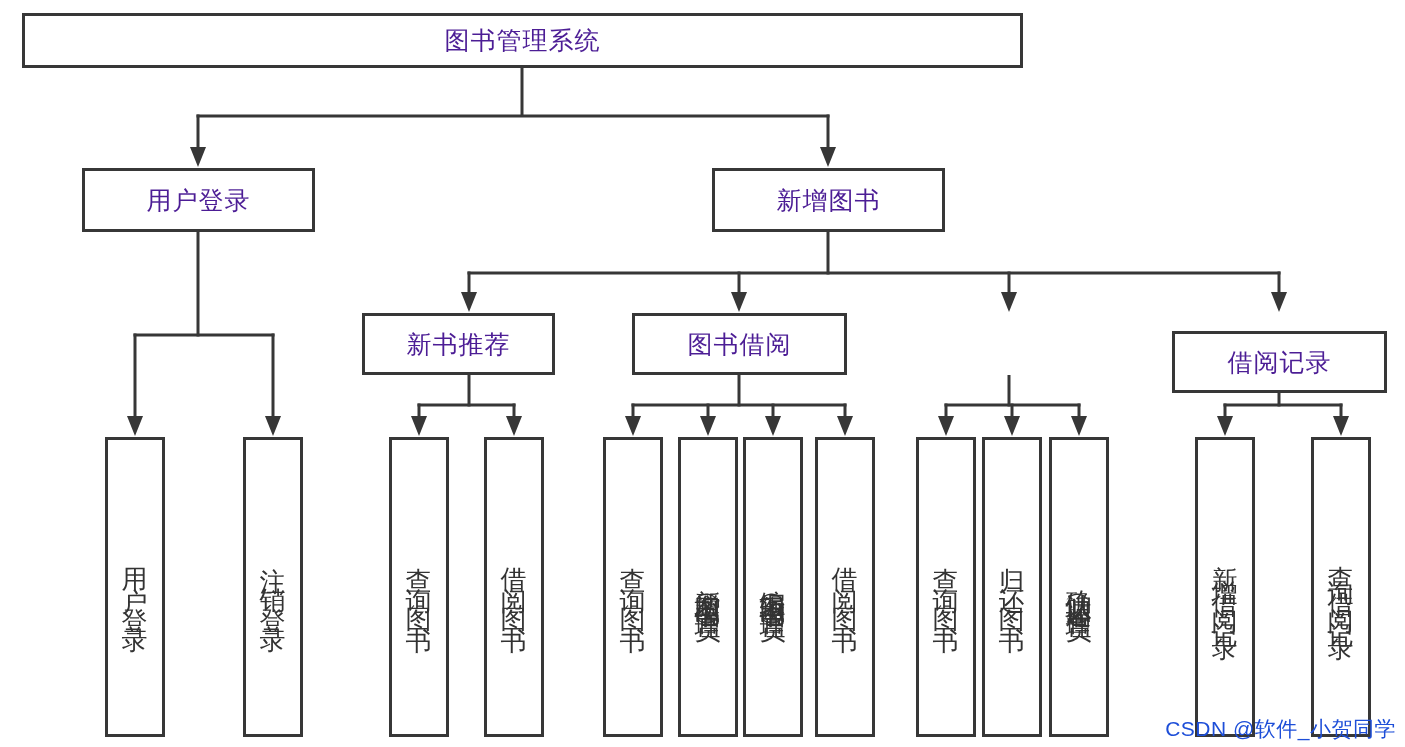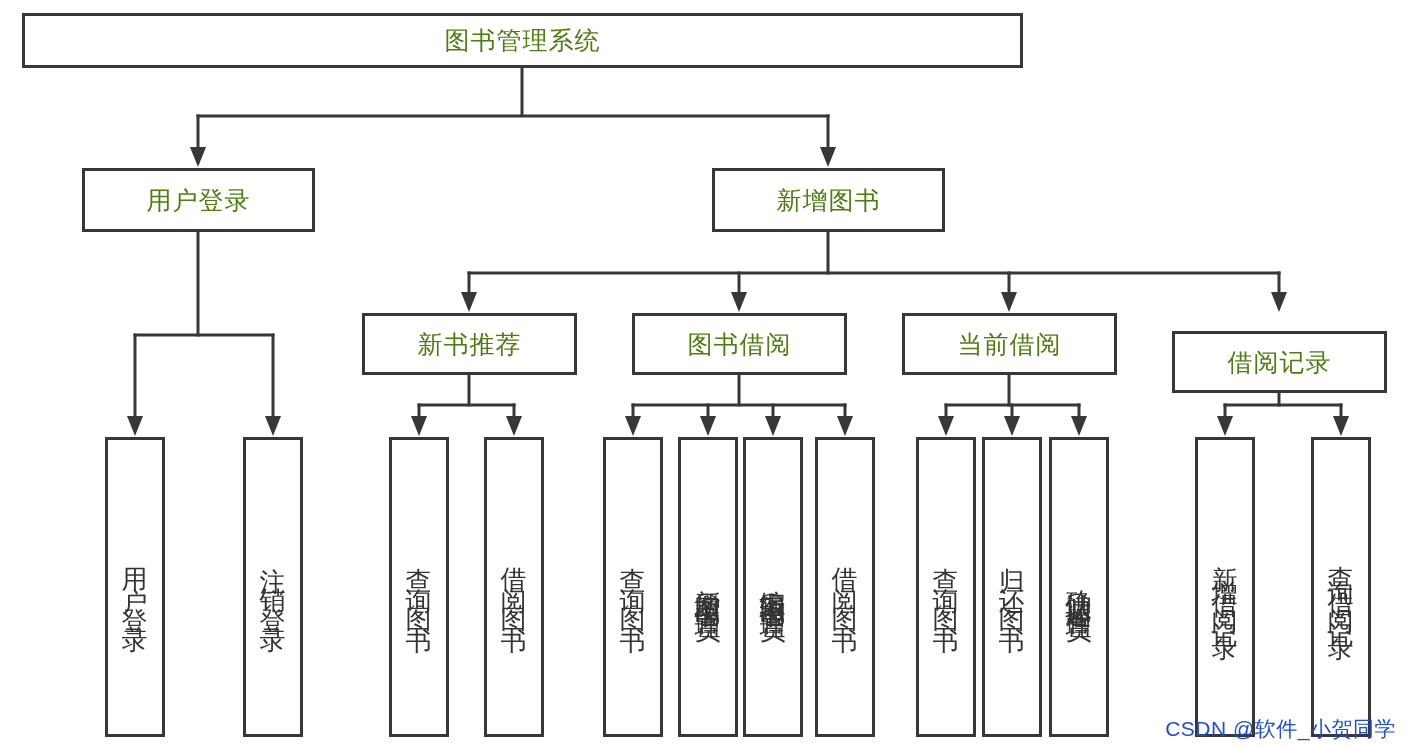--- a/index.html
+++ b/index.html
@@ -18,35 +18,35 @@
   #connectors {
     position: absolute;
     left: 0; top: 0;
     width: 1405px; height: 747px;
   }
   .node {
     position: absolute;
     box-sizing: border-box;
     border: 3px solid #373737;
     background: #ffffff;
-    color: #4d7c0f;
+    color: #4c1d95;
     display: flex;
     align-items: center;
     justify-content: center;
     font-size: 25px;
     letter-spacing: 1px;
     white-space: nowrap;
   }
   
   .n-root  { left: 22px;  top: 13px;  width: 1001px; height: 55px; }
   
   .n-login { left: 82px;  top: 168px; width: 233px;  height: 64px; }
   .n-mgmt  { left: 712px; top: 168px; width: 233px;  height: 64px; }
   
-  .n-rec   { left: 362px;  top: 313px; width: 215px; height: 62px; }
+  .n-rec   { left: 362px;  top: 313px; width: 193px; height: 62px; }
   .n-bor   { left: 632px;  top: 313px; width: 215px; height: 62px; }
   .n-cur   { left: 902px;  top: 313px; width: 215px; height: 62px; }
   .n-log   { left: 1172px; top: 313px; width: 215px; height: 62px; margin-top: 18px; }
   
   .leaf {
     position: absolute;
     top: 437px;
     width: 60px;
     height: 300px;
     box-sizing: border-box;
@@ -171,23 +171,20 @@
   <div class="node n-mgmt">
     <span>新增图书</span>
   </div>
 
   <div class="node n-rec">
     <span>新书推荐</span>
   </div>
   <div class="node n-bor">
     <span>图书借阅</span>
   </div>
-  <div class="node n-cur">
-    <span>当前借阅</span>
-  </div>
   <div class="node n-log">
     <span>借阅记录</span>
   </div>
 
   <div class="leaf l-1a">
     <span class="sp4">用户登录</span>
   </div>
   <div class="leaf l-1b">
     <span class="sp4">注销登录</span>
   </div>

